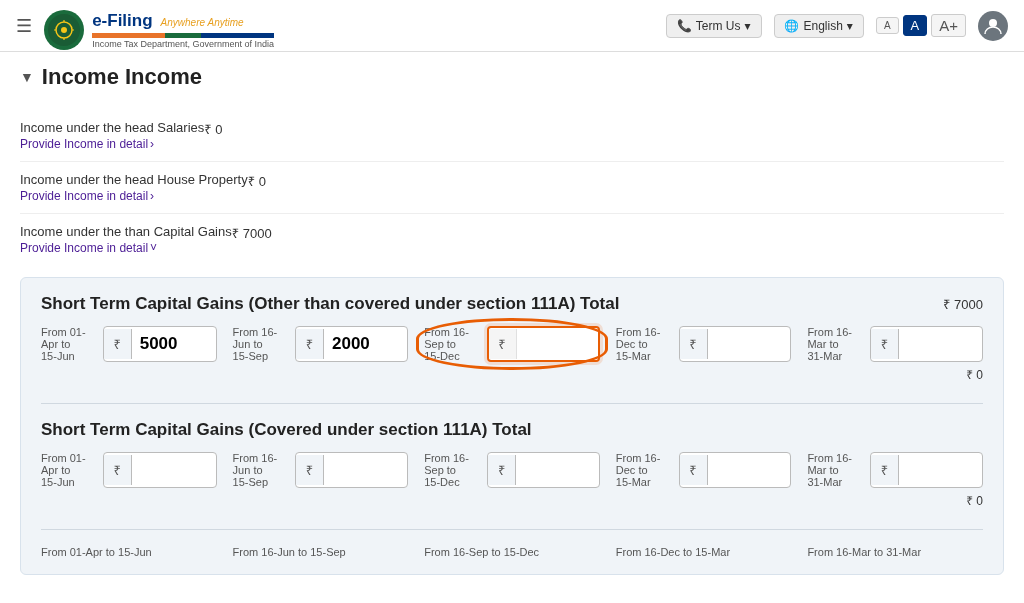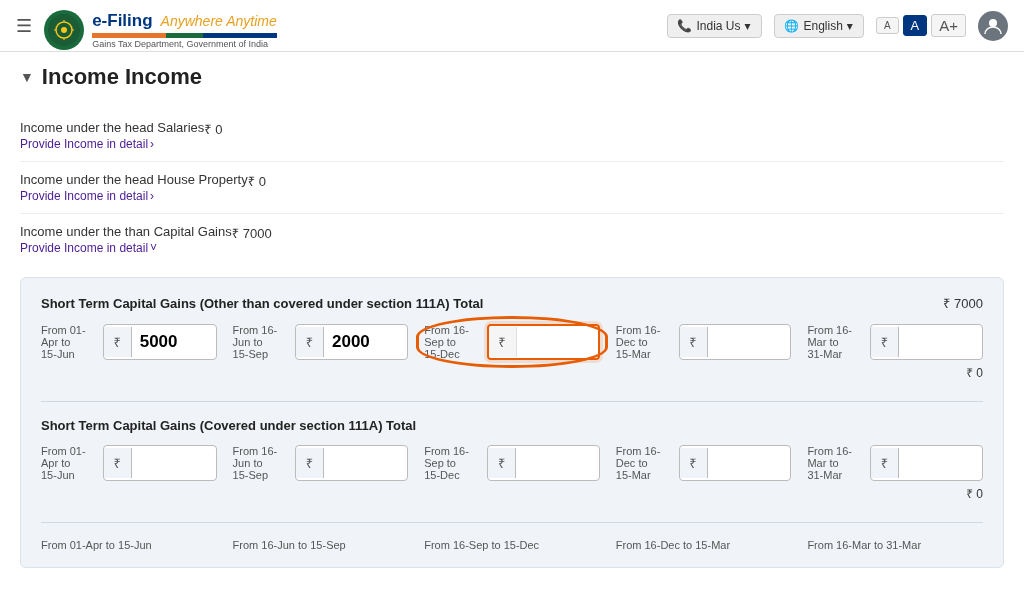--- a/index.html
+++ b/index.html
@@ -89,21 +89,21 @@
       margin-top: 12px;
     }
 
     .panel-section { margin-bottom: 20px; }
     .panel-section:last-child { margin-bottom: 0; }
 
     .panel-row {
       display: flex; justify-content: space-between; align-items: center;
       margin-bottom: 12px;
     }
-    .panel-title { font-size: 13px; font-weight: 600; color: #222; }
+    .panel-title { font-size: 17px; font-weight: 600; color: #222; }
     .panel-total { font-size: 13px; color: #333; font-weight: 500; }
 
     .fields-row {
       display: flex; gap: 16px; align-items: flex-start; flex-wrap: wrap;
     }
     .field-group { display: flex; flex-direction: row; gap: 16px; flex: 1; min-width: 140px; }
     .field-label { font-size: 11px; color: #555; }
     .input-wrap {
       display: flex; align-items: center;
       border: 1px solid #bbb; border-radius: 4px; background: #fff;
@@ -154,31 +154,31 @@
           <circle cx="17" cy="17" r="3" fill="#f5c518"></circle>
           <line x1="17" y1="9" x2="17" y2="7" stroke="#f5c518" stroke-width="1.2"></line>
           <line x1="17" y1="27" x2="17" y2="25" stroke="#f5c518" stroke-width="1.2"></line>
           <line x1="9" y1="17" x2="7" y2="17" stroke="#f5c518" stroke-width="1.2"></line>
           <line x1="27" y1="17" x2="25" y2="17" stroke="#f5c518" stroke-width="1.2"></line>
         </svg>
       </div>
       <div class="logo-text-area">
         <div class="efiling-brand">
           <span style="color:#003580; font-size:17px; font-weight:bold;">e-Filing</span>
-          <span style="color:#e8a020; font-size:14px; font-style:italic; margin-left:4px;">Anywhere Anytime</span>
+          <span style="color:#e8a020; font-size:10px; font-style:italic; margin-left:4px;">Anywhere Anytime</span>
         </div>
         <div class="banner-bar"></div>
-        <div style="color:#555; font-size:9px; margin-top:1px;">Gains Tax Department, Government of India</div>
+        <div style="color:#555; font-size:9px; margin-top:1px;">Income Tax Department, Government of India</div>
       </div>
     </div>
   </div>
   <div class="header-right">
     <button class="call-us-btn">
       <span>📞</span>
-      <span>India Us</span>
+      <span>Term Us</span>
       <span>▾</span>
     </button>
     <button class="lang-btn">
       <span>🌐</span>
       <span>English</span>
       <span>▾</span>
     </button>
     <div class="font-btns">
       <button class="font-btn" style="font-size:10px;">A</button>
       <button class="font-btn active" style="font-size:13px;">A</button>

